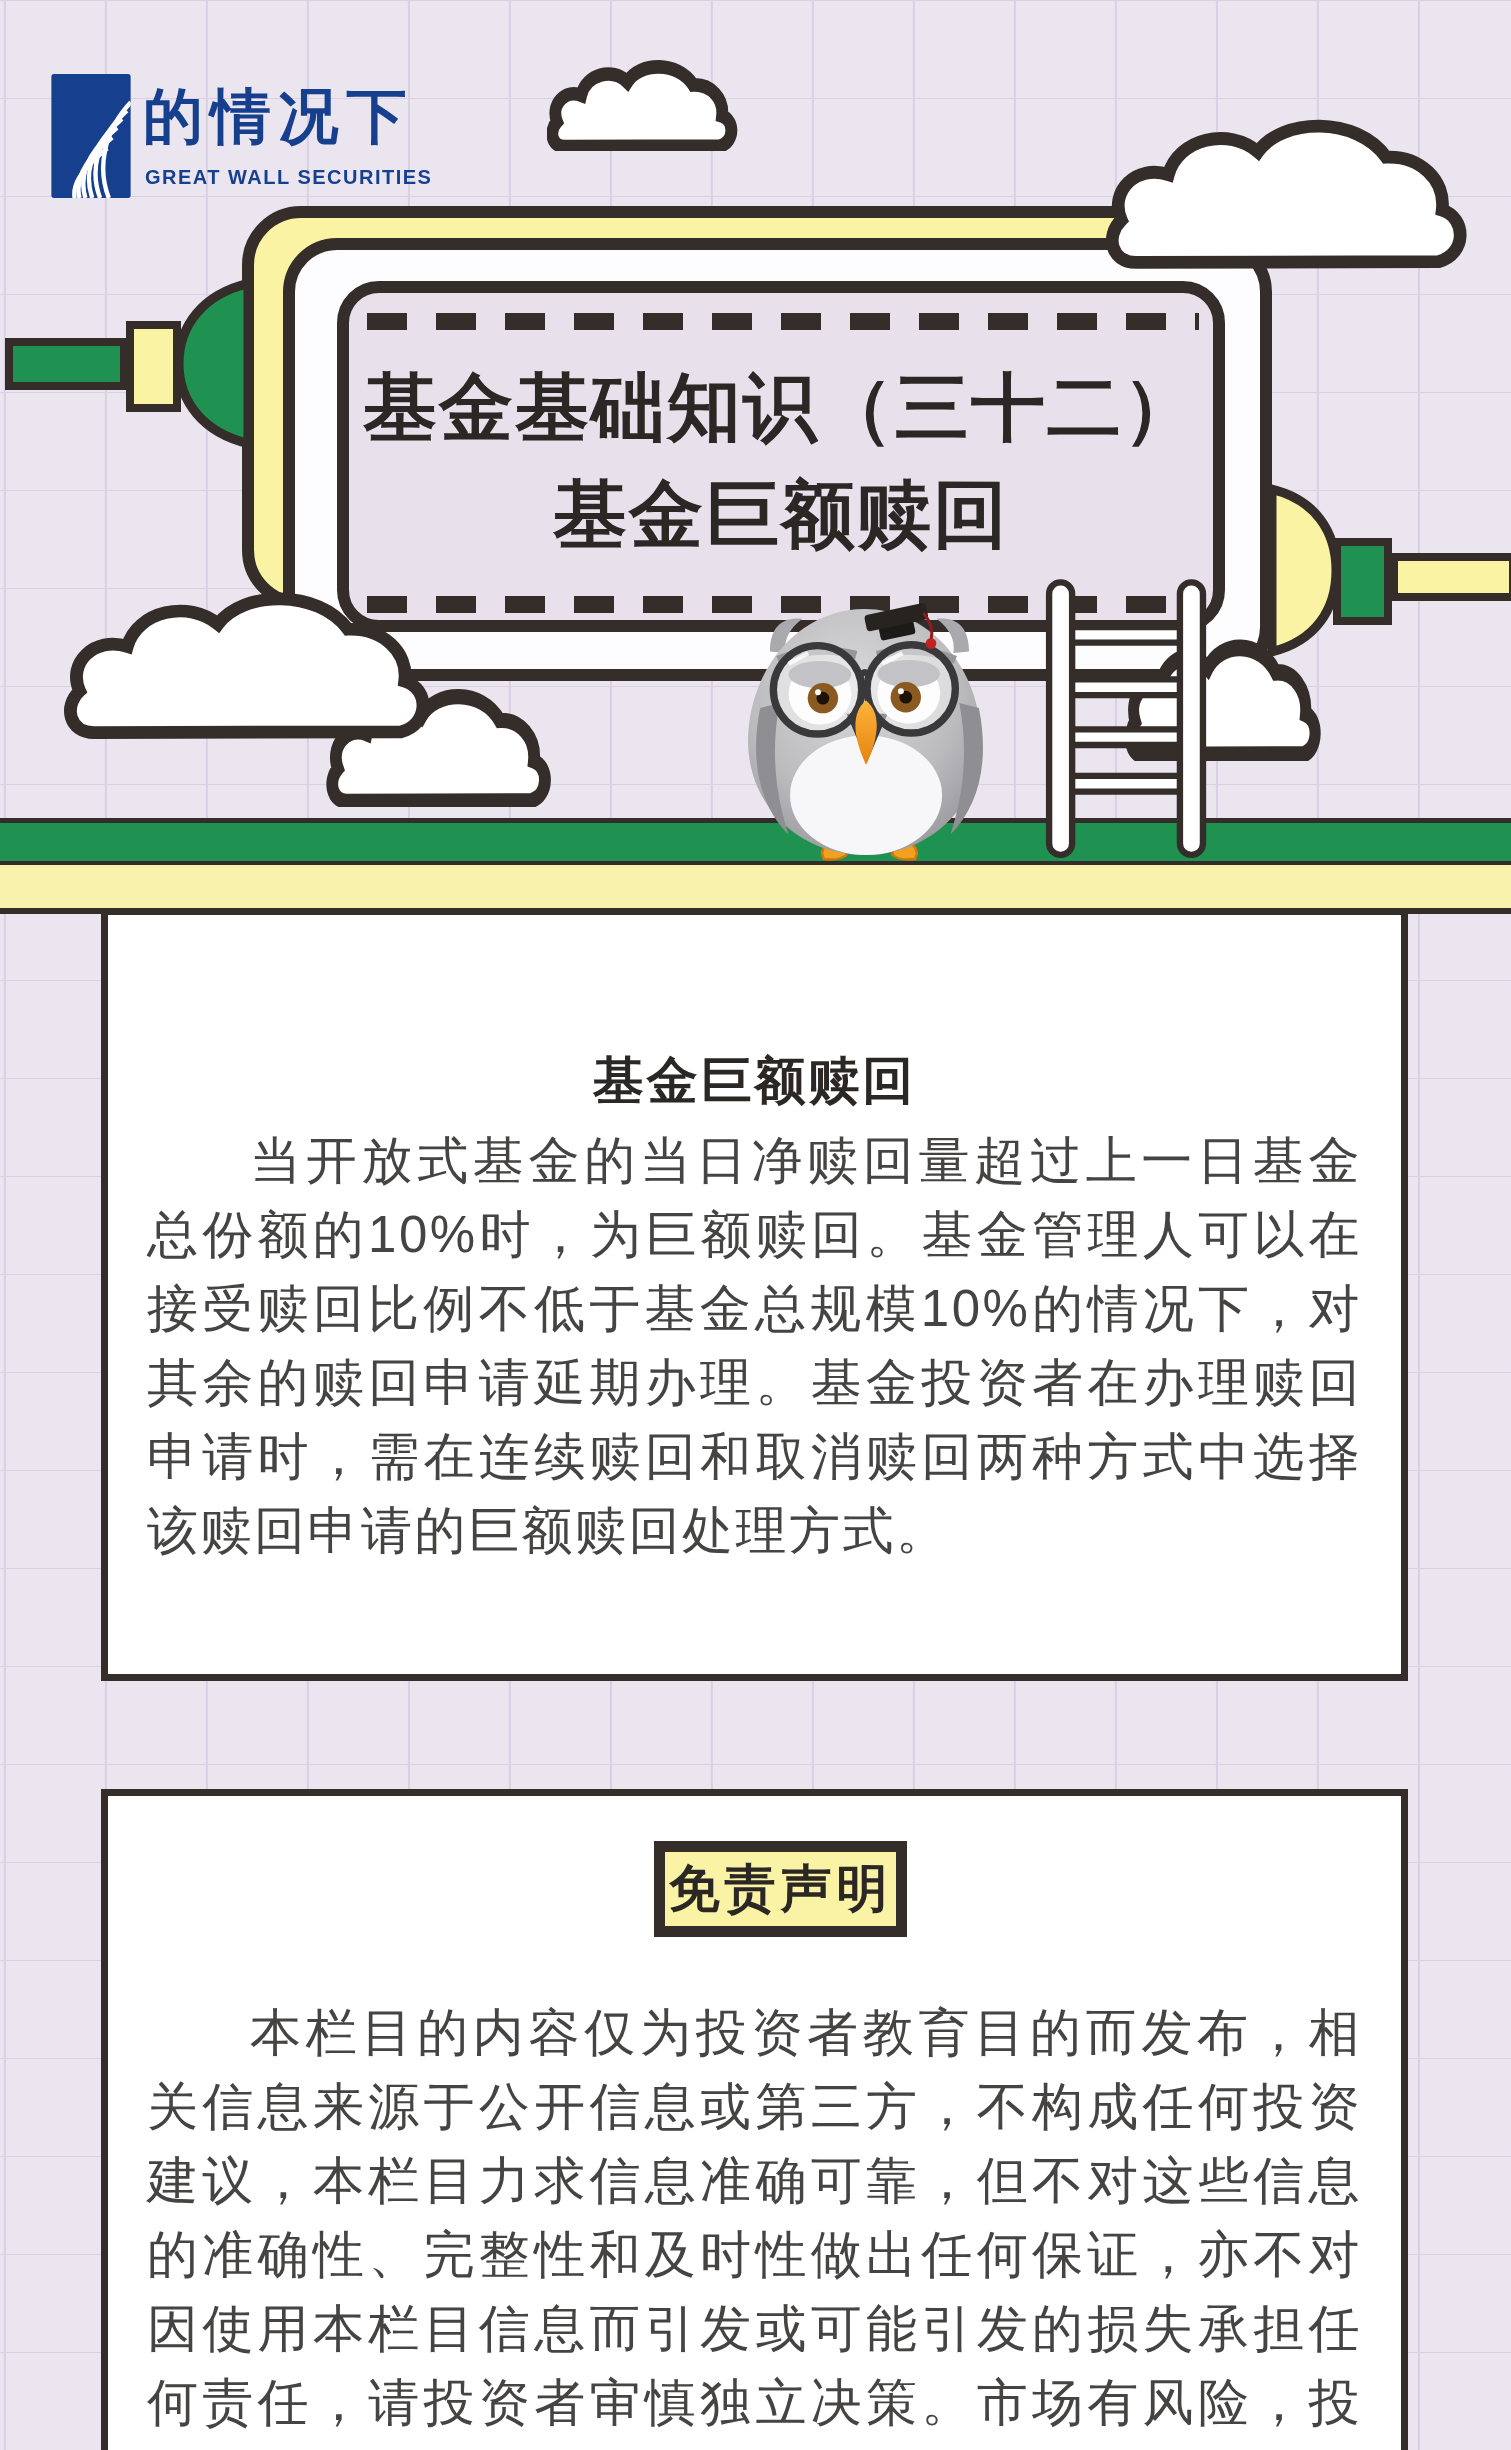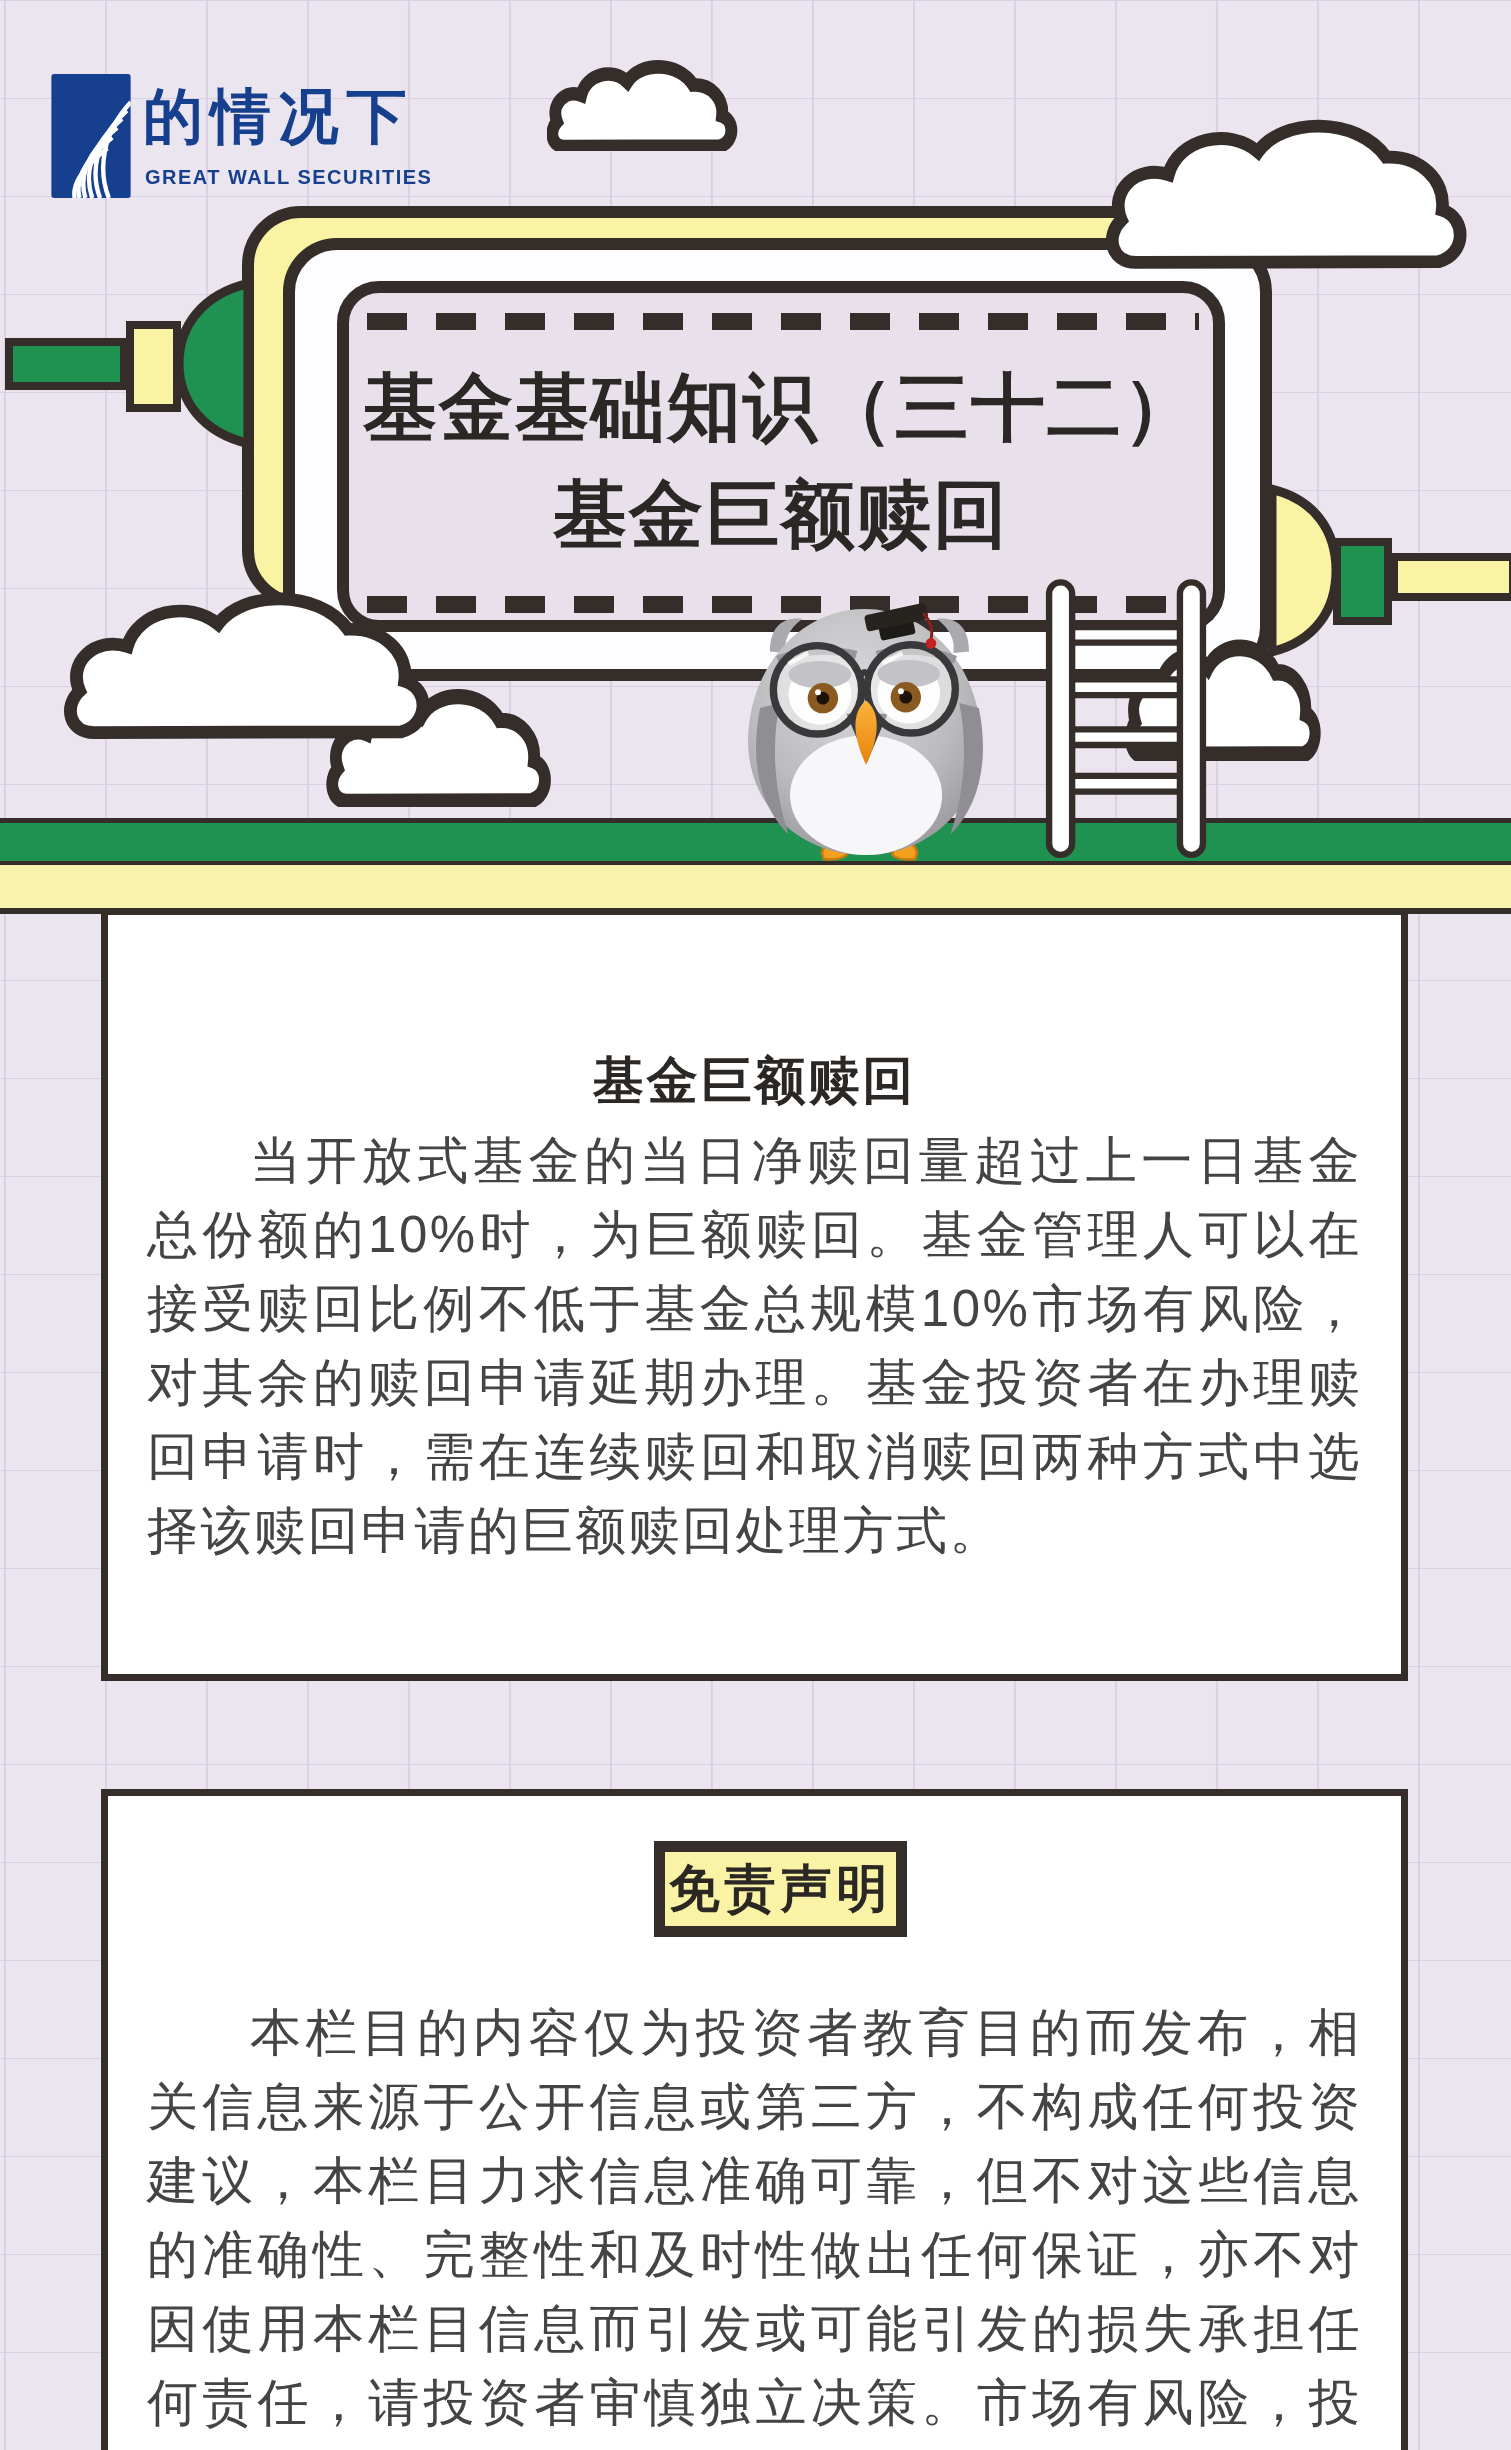--- a/index.html
+++ b/index.html
@@ -122,21 +122,21 @@
     <svg width="378" height="156" viewBox="0 0 1000 420" preserveAspectRatio="none">
       <path d="M90,400 C25,400 8,330 52,288 C18,212 92,140 178,168 C205,72 340,42 418,108 C482,18 682,12 762,122 C852,118 922,182 912,262 C978,282 978,378 902,398 Z" fill="#ffffff" stroke="#342d29" stroke-width="34"></path>
     </svg>
   </div>
 
   <div class="abs green-band"></div>
   <div class="abs yellow-band"></div>
 
   <div class="abs card card-1"></div>
   <div class="abs card-title">基金巨额赎回</div>
-  <p class="abs body-text p1">当开放式基金的当日净赎回量超过上一日基金总份额的10%时，为巨额赎回。基金管理人可以在接受赎回比例不低于基金总规模10%市场有风险，对其余的赎回申请延期办理。基金投资者在办理赎回申请时，需在连续赎回和取消赎回两种方式中选择该赎回申请的巨额赎回处理方式。</p>
+  <p class="abs body-text p1">当开放式基金的当日净赎回量超过上一日基金总份额的10%时，为巨额赎回。基金管理人可以在接受赎回比例不低于基金总规模10%的情况下，对其余的赎回申请延期办理。基金投资者在办理赎回申请时，需在连续赎回和取消赎回两种方式中选择该赎回申请的巨额赎回处理方式。</p>
 
   <div class="abs card card-2"></div>
   <div class="abs badge">免责声明</div>
   <p class="abs body-text p2">本栏目的内容仅为投资者教育目的而发布，相关信息来源于公开信息或第三方，不构成任何投资建议，本栏目力求信息准确可靠，但不对这些信息的准确性、完整性和及时性做出任何保证，亦不对因使用本栏目信息而引发或可能引发的损失承担任何责任，请投资者审慎独立决策。市场有风险，投资需谨慎。</p>
 
   <div class="abs" style="left:1125px;top:636px;width:198px;height:125px;">
     <svg width="198" height="125" viewBox="0 0 1000 420" preserveAspectRatio="none">
       <path d="M90,400 C25,400 8,330 52,288 C18,212 92,140 178,168 C205,72 340,42 418,108 C482,18 682,12 762,122 C852,118 922,182 912,262 C978,282 978,378 902,398 Z" fill="#ffffff" stroke="#342d29" stroke-width="56"></path>
     </svg>
   </div>

